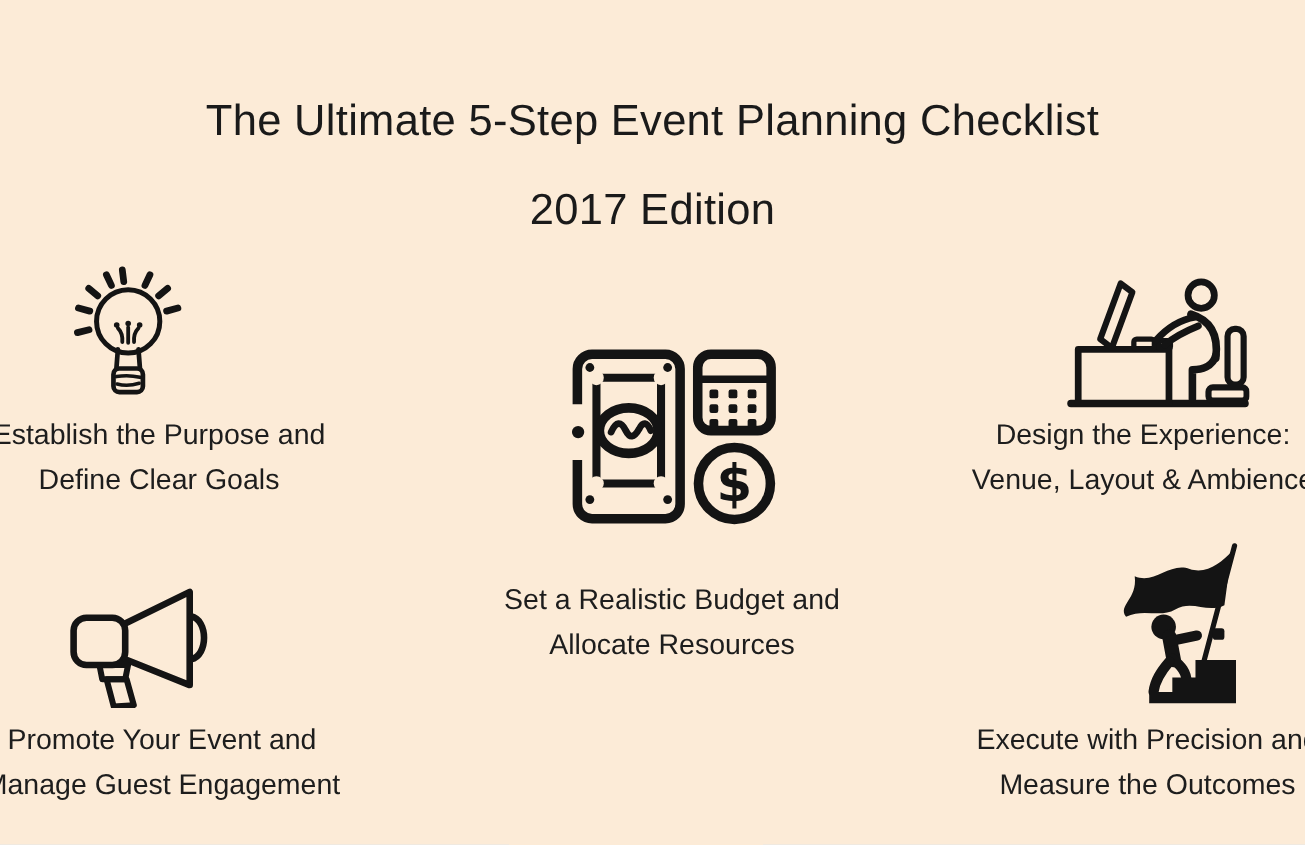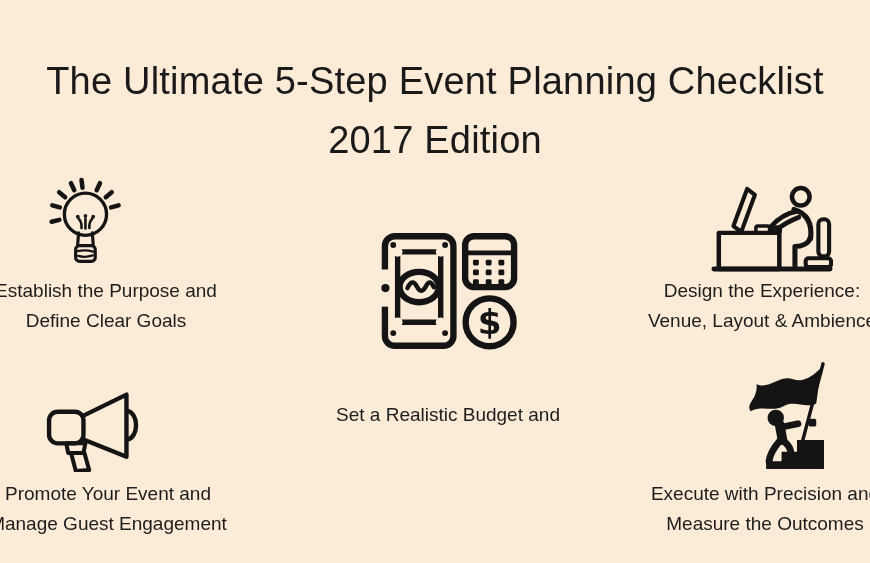--- a/index.html
+++ b/index.html
@@ -12,21 +12,21 @@
     background: #FCEBD7;
     font-family: "Liberation Sans", sans-serif;
     color: #1D1D1D;
   }
   .title {
     position: absolute;
     top: 52px;
     left: 0;
     width: 100%;
     text-align: center;
-    font-size: 38px;
+    font-size: 29px;
     line-height: 59px;
     font-weight: 500;
     letter-spacing: 0.2px;
     color: #1A1A1A;
   }
   .step-label {
     position: absolute;
     width: 400px;
     text-align: center;
     font-size: 19px;
@@ -98,22 +98,23 @@
         <rect x="107" y="38" width="6" height="6" rx="1.5"></rect>
         <rect x="120" y="38" width="6" height="6" rx="1.5"></rect>
         <rect x="94" y="48" width="6" height="6" rx="1.5"></rect>
         <rect x="107" y="48" width="6" height="6" rx="1.5"></rect>
         <rect x="120" y="48" width="6" height="6" rx="1.5"></rect>
       </g>
       <circle cx="111" cy="92" r="24.5" stroke-width="6.5"></circle>
       <text x="111" y="104" font-size="35" font-weight="bold" text-anchor="middle" font-family="'DejaVu Sans', sans-serif" fill="#141414" stroke="none">$</text>
     </svg>
   </div>
-  <div class="step-label" style="left:248px; top:400px;">
+  <div class="step-label" style="left:248px; top:386px;">
     <div>Set a Realistic Budget and</div>
+    <div>Allocate Resources</div>
   </div>
 
   <div class="icon-wrap" style="left:711px; top:184px;">
     <svg width="122" height="88" viewBox="0 0 125 90" fill="none" stroke="#141414" stroke-linecap="round" stroke-linejoin="round">
       <line x1="3" y1="87" x2="122" y2="87" stroke-width="5"></line>
       <rect x="8" y="50" width="62" height="37" stroke-width="4.6"></rect>
       <polygon points="37,5 45,11 31,49 23,43" stroke-width="4.2"></polygon>
       <rect x="46" y="43" width="14" height="7" rx="2" stroke-width="3.6"></rect>
       <rect x="63" y="44" width="8" height="6" rx="2" stroke-width="3.6"></rect>
       <circle cx="92" cy="13" r="9" stroke-width="4.6"></circle>

